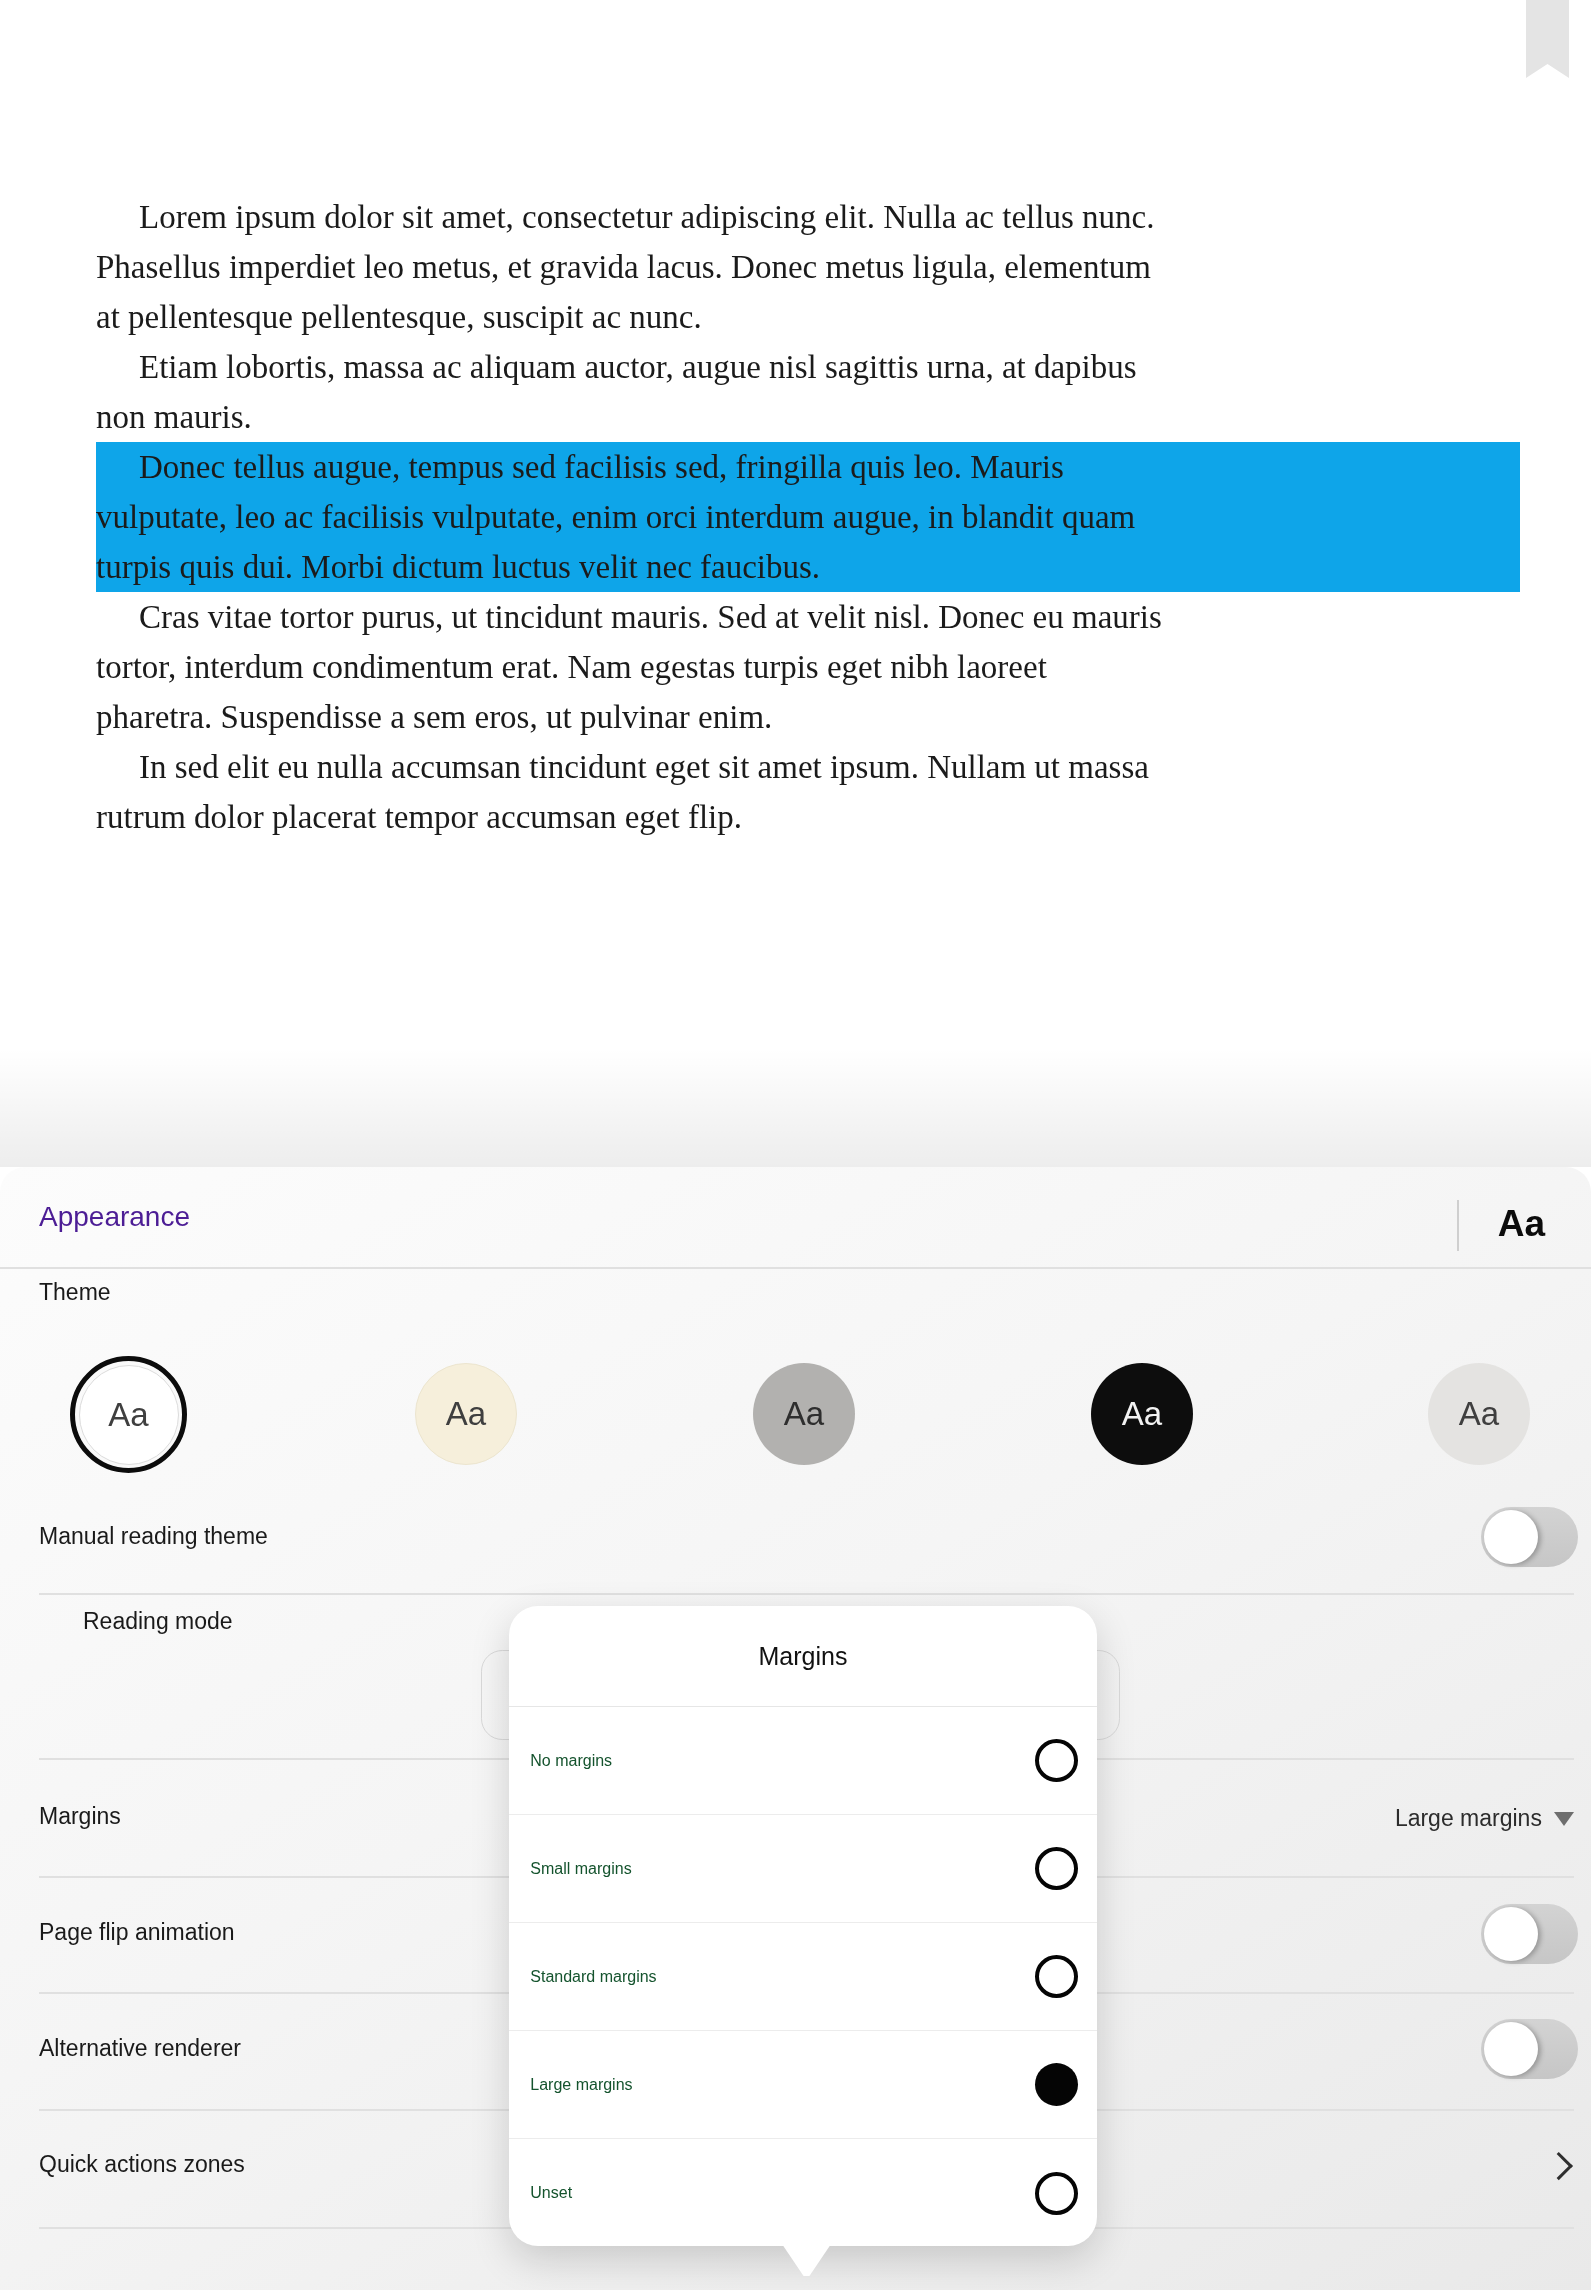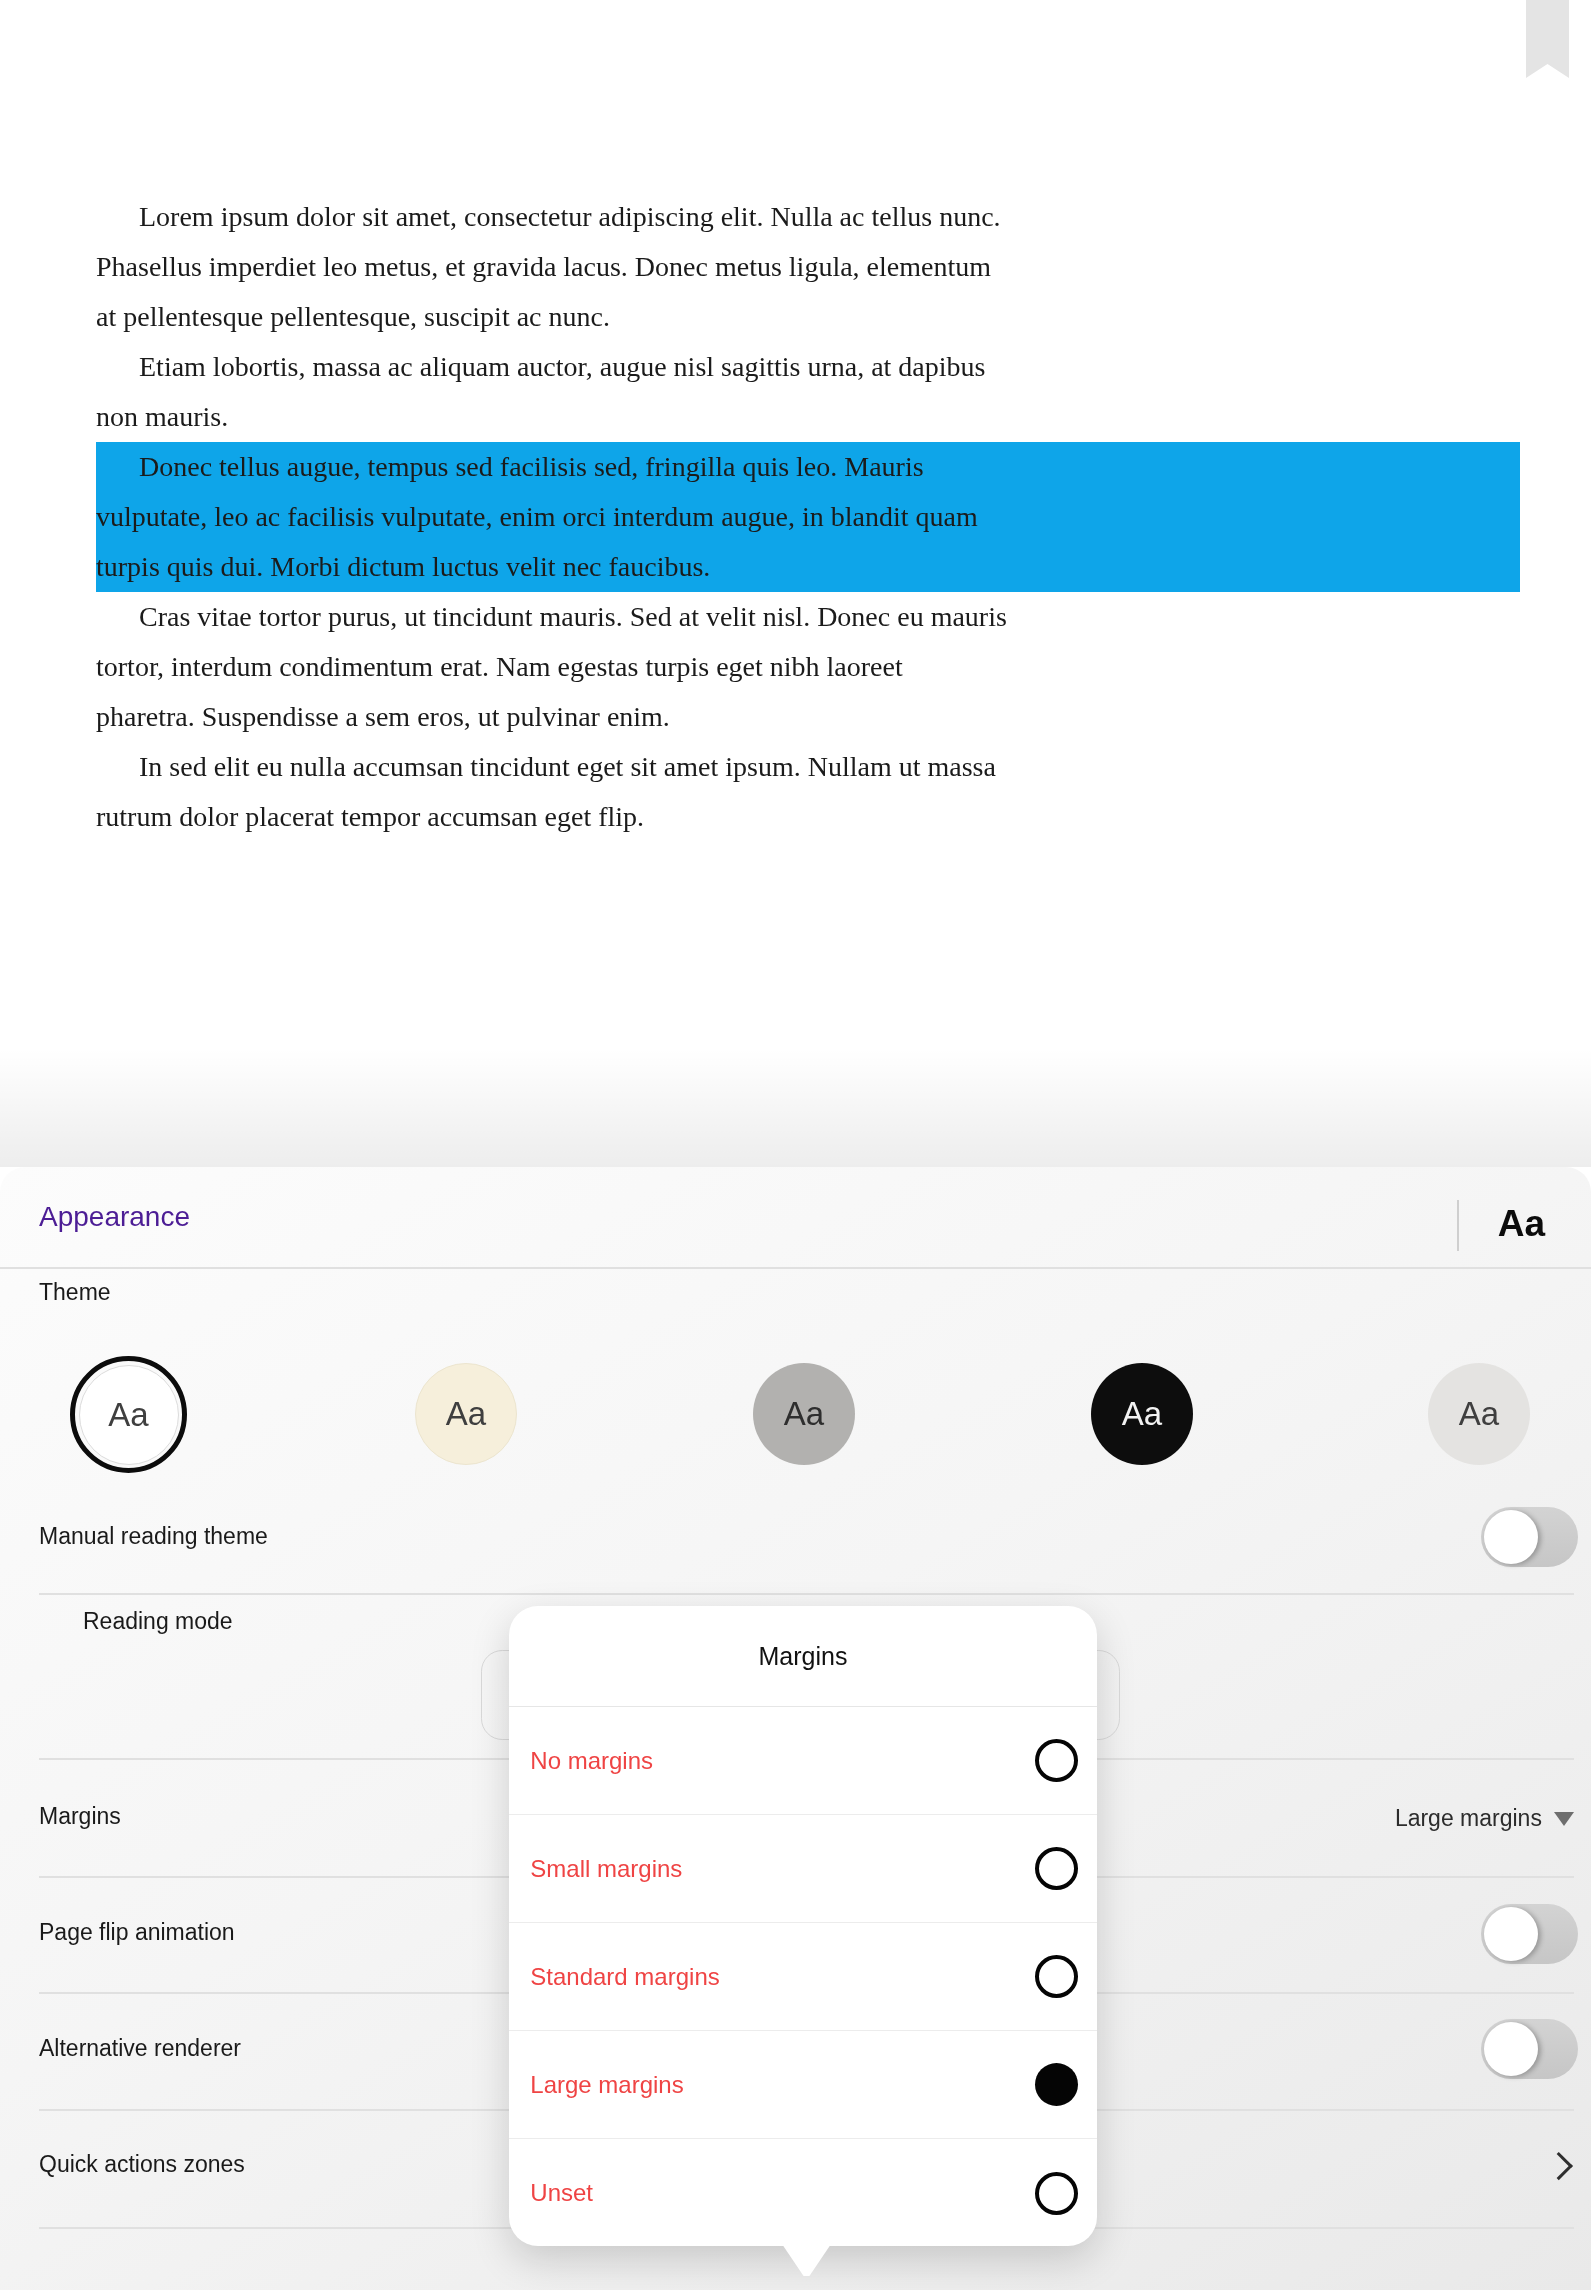--- a/index.html
+++ b/index.html
@@ -2,21 +2,21 @@
 <html><head>
 <meta charset="utf-8">
 <style>
   html,body{margin:0;padding:0;background:#ffffff;}
   .screen{position:relative;width:1591px;height:2290px;overflow:hidden;background:#ffffff;
           font-family:"Liberation Sans",sans-serif;}
   
   .bookmark{position:absolute;left:1526px;top:0;width:43px;height:78px;background:#e4e4e4;
             clip-path:polygon(0 0,100% 0,100% 100%,50% 82%,0 100%);}
   .booktext{position:absolute;left:96px;top:192px;width:1424px;
-            font-family:"Liberation Serif",serif;font-size:28px;color:#1b1b1b;}
+            font-family:"Liberation Serif",serif;font-size:33px;color:#1b1b1b;}
   .line{height:50px;line-height:50px;white-space:nowrap;}
   .line.indent{padding-left:43px;}
   .line.hl{background:#0ea5e9;}
   
   .shade{position:absolute;left:0;top:1048px;width:1591px;height:119px;
          background:linear-gradient(to bottom,rgba(0,0,0,0),rgba(0,0,0,0.07));}
   
   .panel{position:absolute;left:0;top:1167px;width:1591px;height:1123px;
          border-radius:25px 25px 0 0;
          background:linear-gradient(150deg,#fcfcfc 0%,#f5f5f5 45%,#e9e9e9 100%);}
@@ -57,21 +57,21 @@
            border-top:3.4px solid #2e2e2e;border-right:3.4px solid #2e2e2e;
            transform:rotate(45deg);cursor:pointer;}
   
   .popup{position:absolute;left:509px;top:1606px;width:588px;height:640px;background:#ffffff;
          border-radius:29px;box-shadow:0 13.6px 39px rgba(0,0,0,0.16);box-sizing:border-box;}
   .popup-title{height:101px;display:flex;align-items:center;justify-content:center;
                font-size:25px;color:#111;border-bottom:1.9px solid #e6e6e6;box-sizing:border-box;}
   .popup-row{height:108px;display:flex;align-items:center;justify-content:space-between;
              padding:0 19.4px 0 21.3px;box-sizing:border-box;cursor:pointer;}
   .popup-row.sep{border-bottom:1.9px solid #ececec;}
-  .popup-row-label{font-size:24px;color:#ef4444;}
+  .popup-row-label{font-size:16px;color:#14532d;}
   .radio{width:43px;height:43px;border-radius:50%;box-sizing:border-box;border:4.9px solid #050505;}
   .radio.filled{background:#050505;border:none;}
   .popup-tail{position:absolute;left:782px;top:2244px;width:49px;height:32px;background:#ffffff;
               clip-path:polygon(0 0,100% 0,56% 100%,44% 100%);}
 </style>
 </head>
 <body>
 
 <div class="screen">
 

